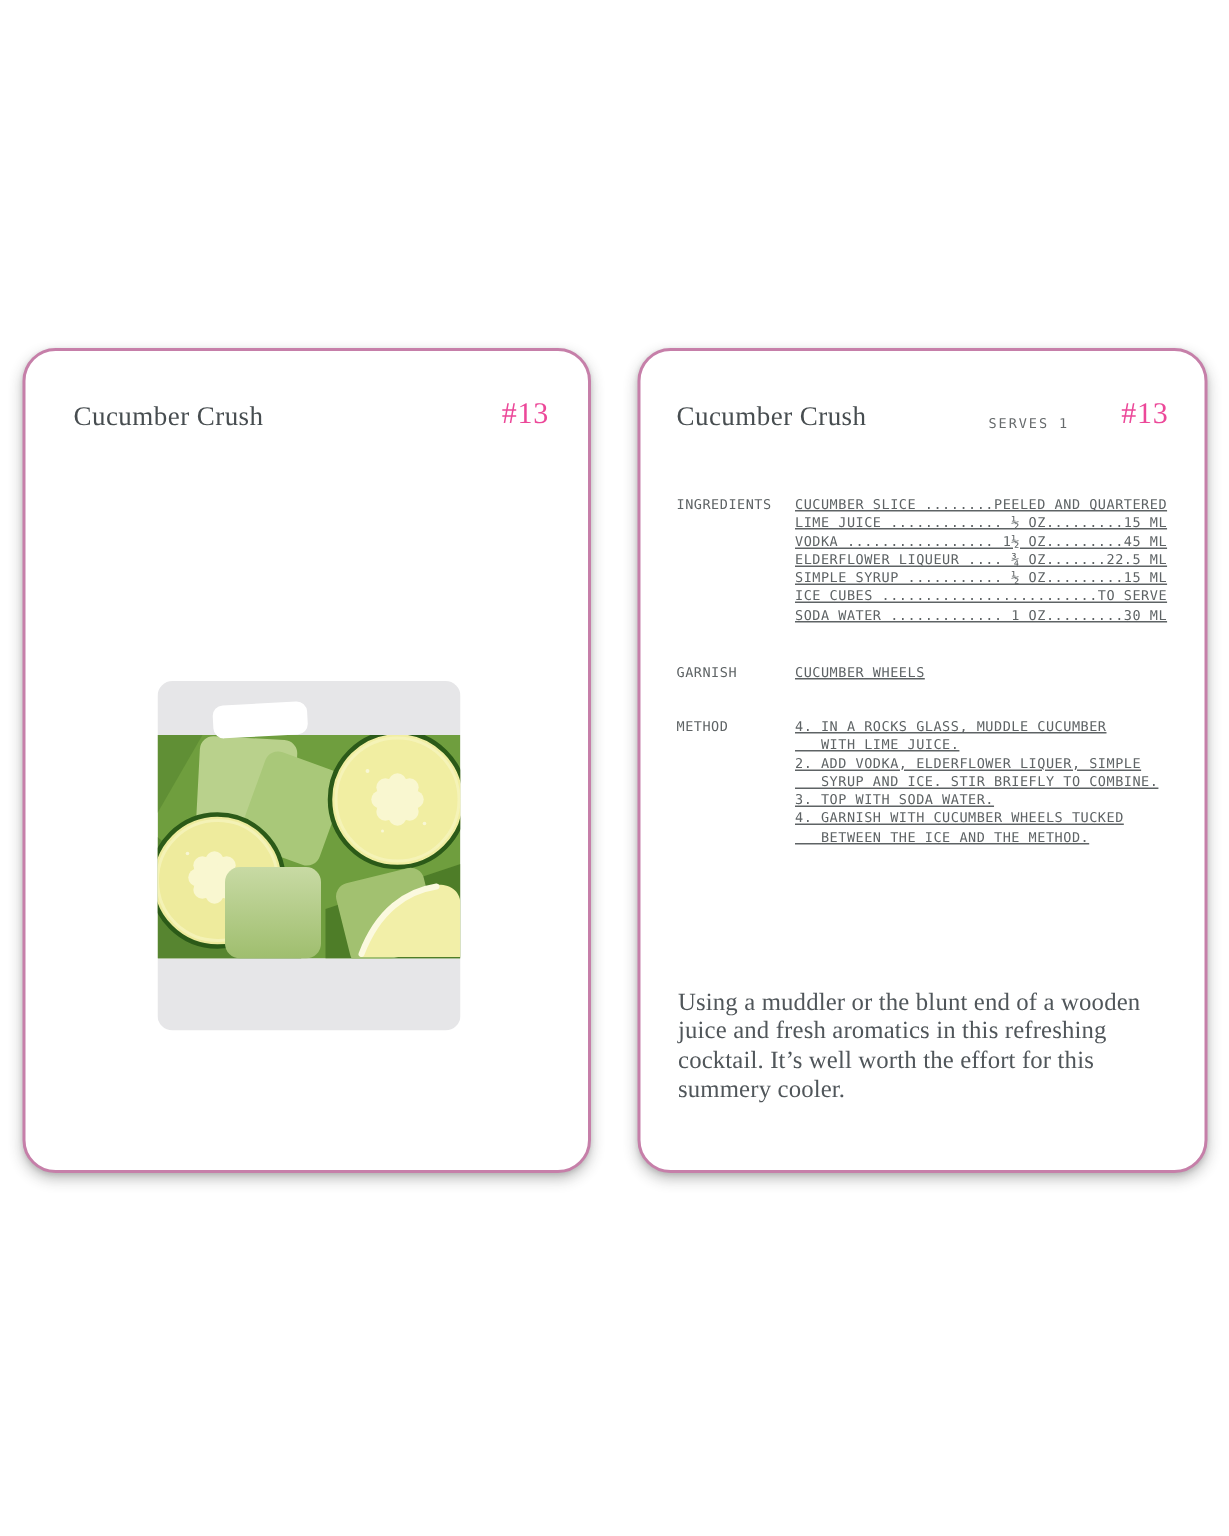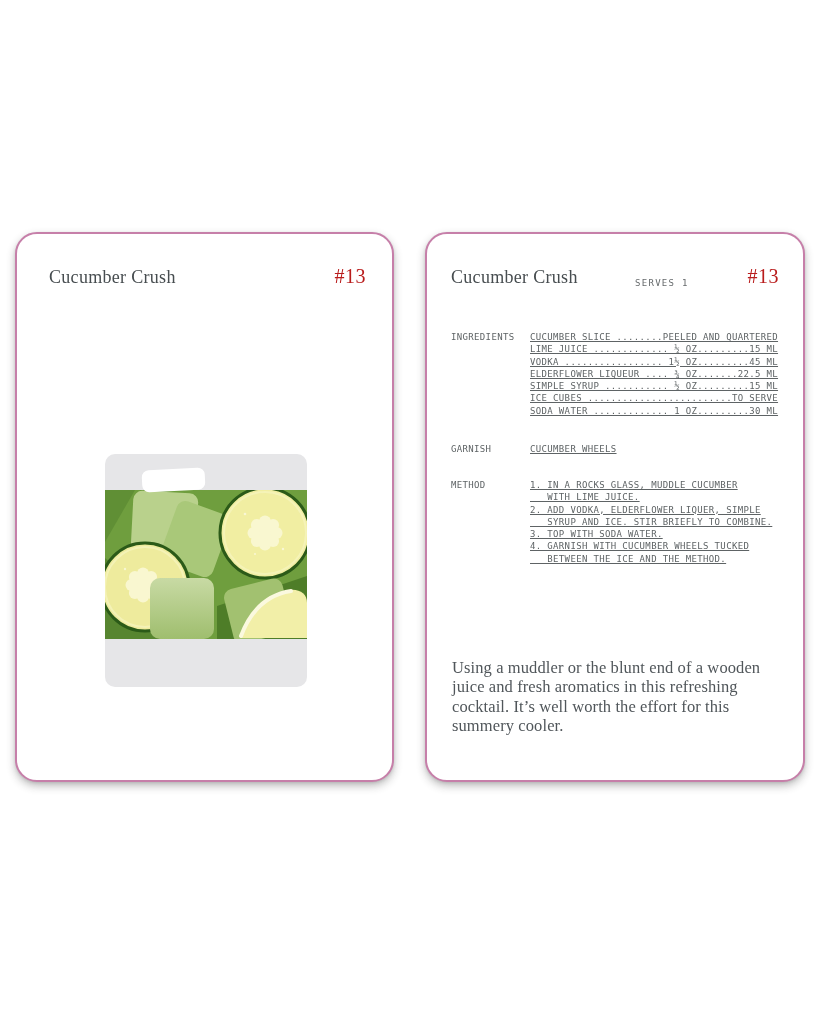--- a/index.html
+++ b/index.html
@@ -8,27 +8,27 @@
   .card{position:absolute;top:232px;height:550px;background:#ffffff;
         border:2px solid #c67fa9;border-radius:22px;box-sizing:border-box;
         box-shadow:0 4px 9px rgba(40,40,40,0.30),0 1px 3px rgba(0,0,0,0.10);}
   .card-front{left:15px;width:379px;}
   .card-back{left:425px;width:380px;}
 
   .title{position:absolute;top:33px;font-size:18px;font-weight:normal;color:#474d50;
          letter-spacing:0.3px;margin:0;}
   .card-front .title{left:32px;}
   .card-back .title{left:24px;}
-  .number{position:absolute;top:31px;font-size:20px;color:#b91c1c;letter-spacing:0.5px;}
+  .number{position:absolute;top:31px;font-size:20px;color:#ec4899;letter-spacing:0.5px;}
   .card-front .number{right:26px;}
   .card-back .number{right:24px;}
 
   .mono{font-family:"DejaVu Sans Mono",monospace;font-size:9px;line-height:12.3px;
         color:#5e6365;letter-spacing:0.35px;white-space:pre;}
-  .serves{position:absolute;left:208px;top:43px;letter-spacing:1.3px;color:#666a6c;}
+  .serves{position:absolute;left:232px;top:43px;letter-spacing:1.3px;color:#666a6c;}
   .sec-label{position:absolute;left:24px;}
   .sec-value{position:absolute;left:103px;text-decoration:underline;}
   .lbl-ingredients{top:97px;}
   .blk-ingredients{top:97px;}
   .lbl-garnish{top:209px;}
   .val-garnish{top:209px;}
   .lbl-method{top:245px;}
   .blk-method{top:245px;}
   .mono-block div{white-space:pre;}
 
@@ -127,21 +127,21 @@
     <div class="mono serves">SERVES 1</div>
     <div class="number">#13</div>
 
     <div class="mono sec-label lbl-ingredients">INGREDIENTS</div>
     <div class="mono sec-value blk-ingredients mono-block"><div>CUCUMBER SLICE ........PEELED AND QUARTERED</div><div>LIME JUICE ............. ½ OZ.........15 ML</div><div>VODKA ................. 1½ OZ.........45 ML</div><div>ELDERFLOWER LIQUEUR .... ¾ OZ.......22.5 ML</div><div>SIMPLE SYRUP ........... ½ OZ.........15 ML</div><div>ICE CUBES .........................TO SERVE</div><div>SODA WATER ............. 1 OZ.........30 ML</div></div>
 
     <div class="mono sec-label lbl-garnish">GARNISH</div>
     <div class="mono sec-value val-garnish">CUCUMBER WHEELS</div>
 
     <div class="mono sec-label lbl-method">METHOD</div>
-    <div class="mono sec-value blk-method mono-block"><div>1. IN A ROCKS GLASS, MUDDLE CUCUMBER</div><div>   WITH LIME JUICE.</div><div>2. ADD VODKA, ELDERFLOWER LIQUER, SIMPLE</div><div>   SYRUP AND ICE. STIR BRIEFLY TO COMBINE.</div><div>3. TOP WITH SODA WATER.</div><div>4. GARNISH WITH CUCUMBER WHEELS TUCKED</div><div>   BETWEEN THE ICE AND THE METHOD.</div></div>
+    <div class="mono sec-value blk-method mono-block"><div>4. IN A ROCKS GLASS, MUDDLE CUCUMBER</div><div>   WITH LIME JUICE.</div><div>2. ADD VODKA, ELDERFLOWER LIQUER, SIMPLE</div><div>   SYRUP AND ICE. STIR BRIEFLY TO COMBINE.</div><div>3. TOP WITH SODA WATER.</div><div>4. GARNISH WITH CUCUMBER WHEELS TUCKED</div><div>   BETWEEN THE ICE AND THE METHOD.</div></div>
 
     <div class="description mono-desc">
         <div>Using a muddler or the blunt end of a wooden</div>
         <div>juice and fresh aromatics in this refreshing</div>
         <div>cocktail. It’s well worth the effort for this</div>
         <div>summery cooler.</div>
       </div>
   </section>
 
 </div>

